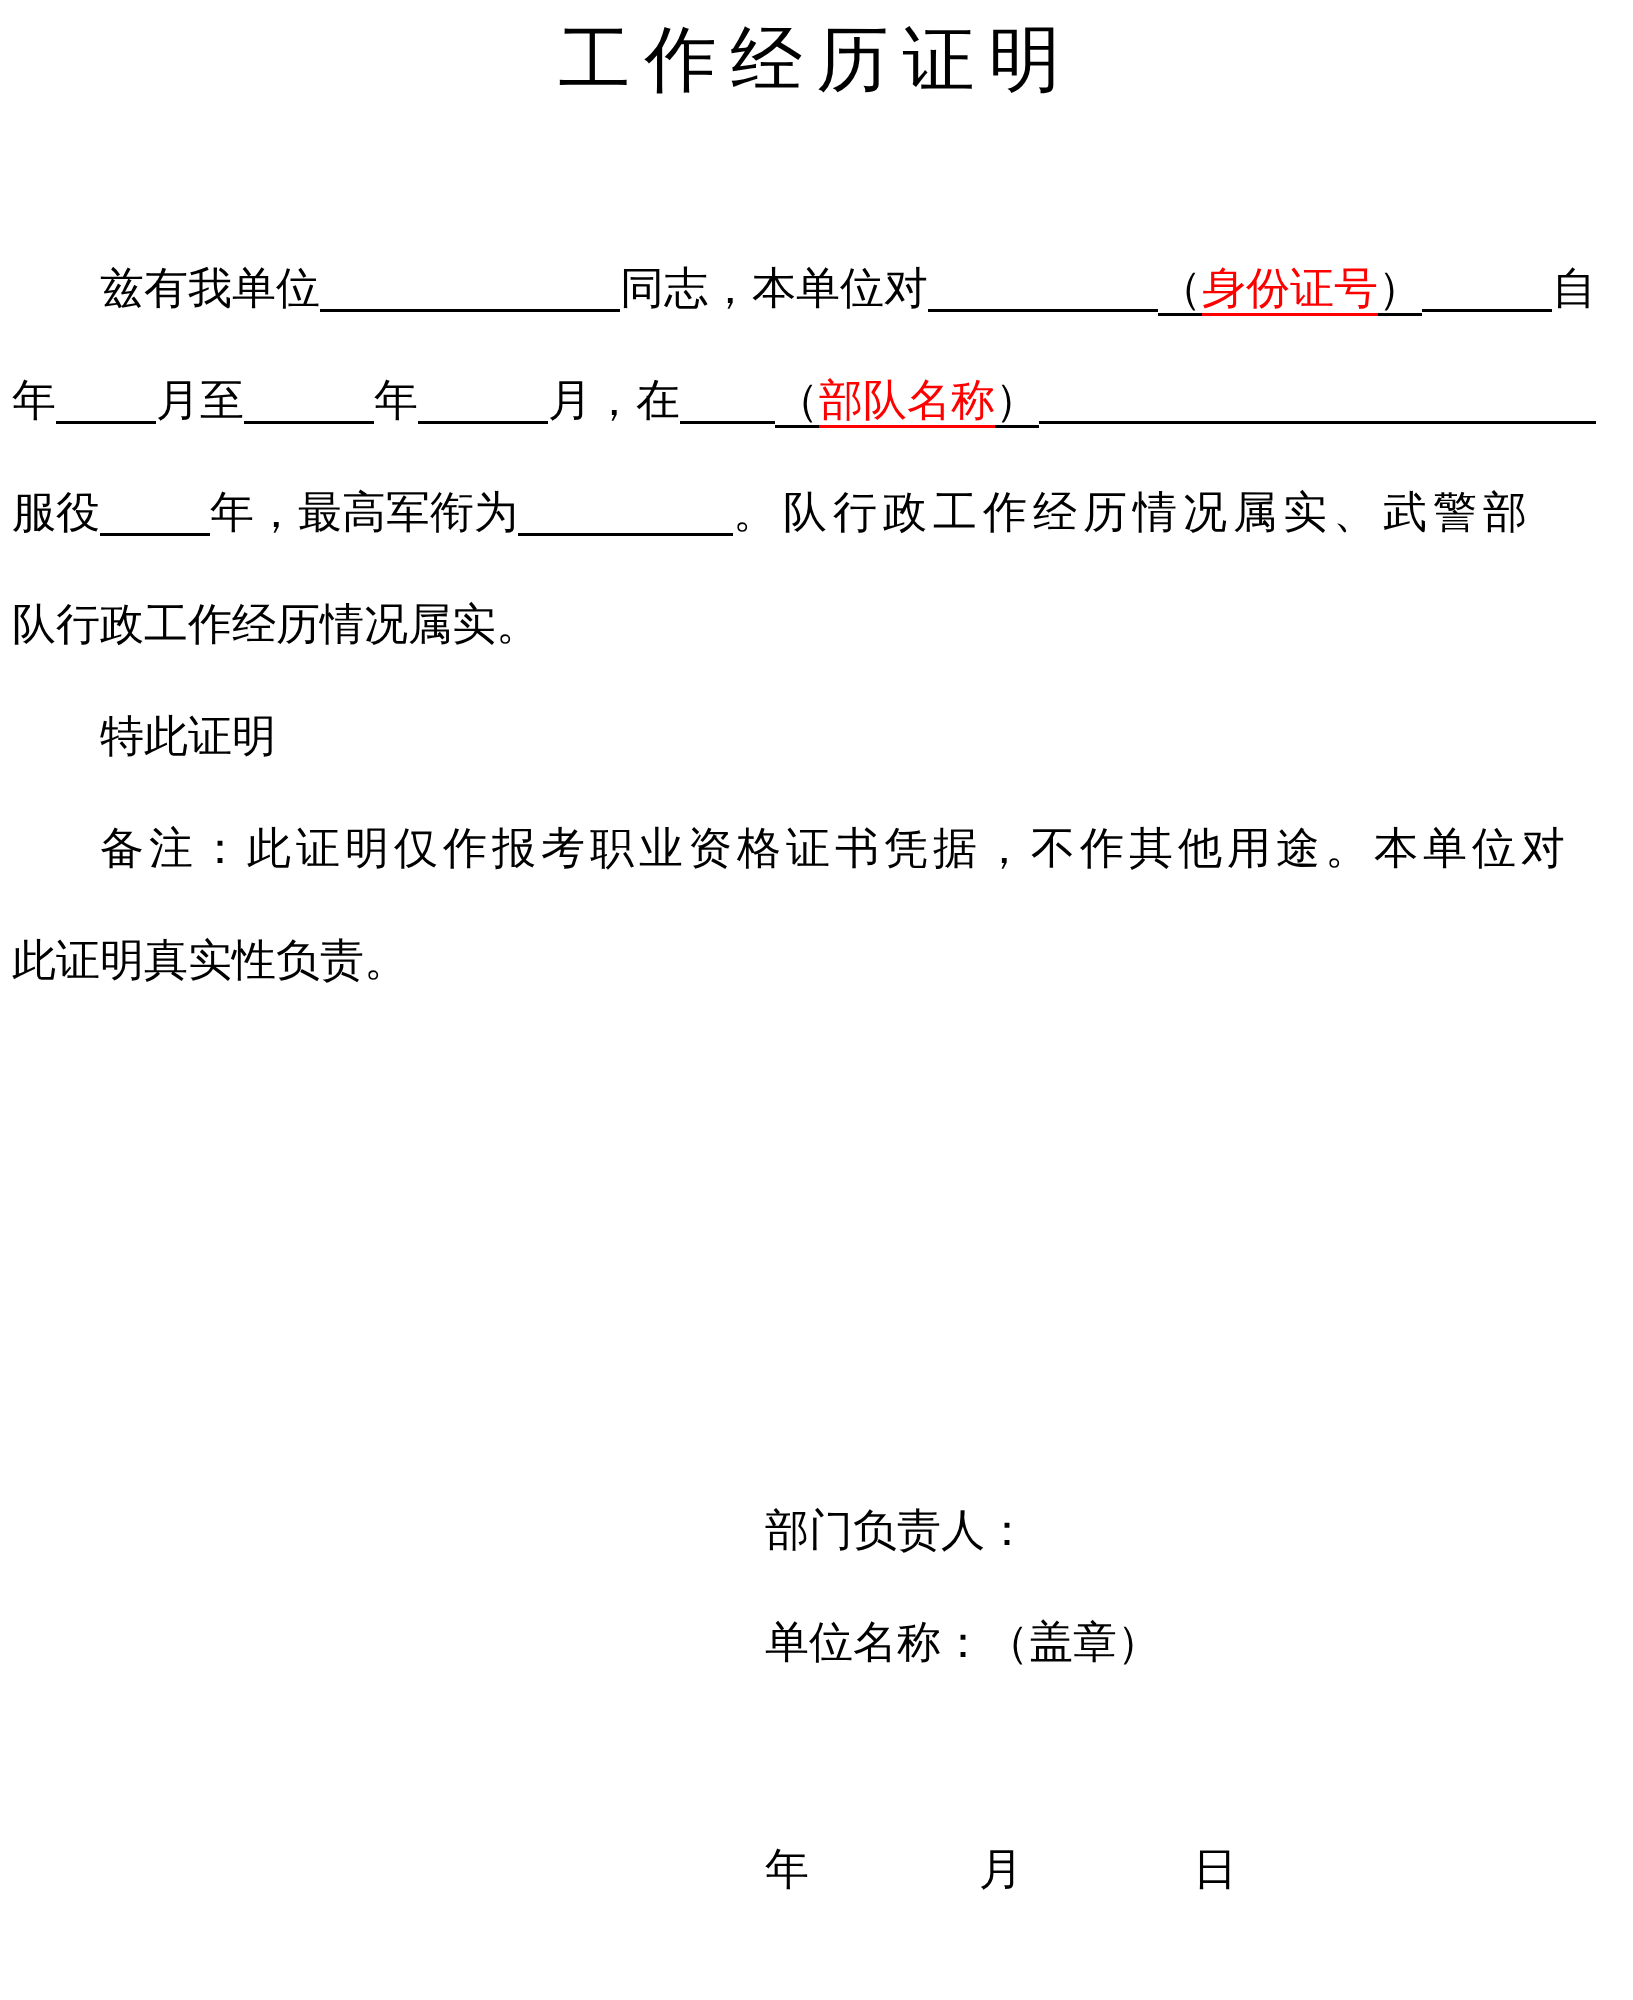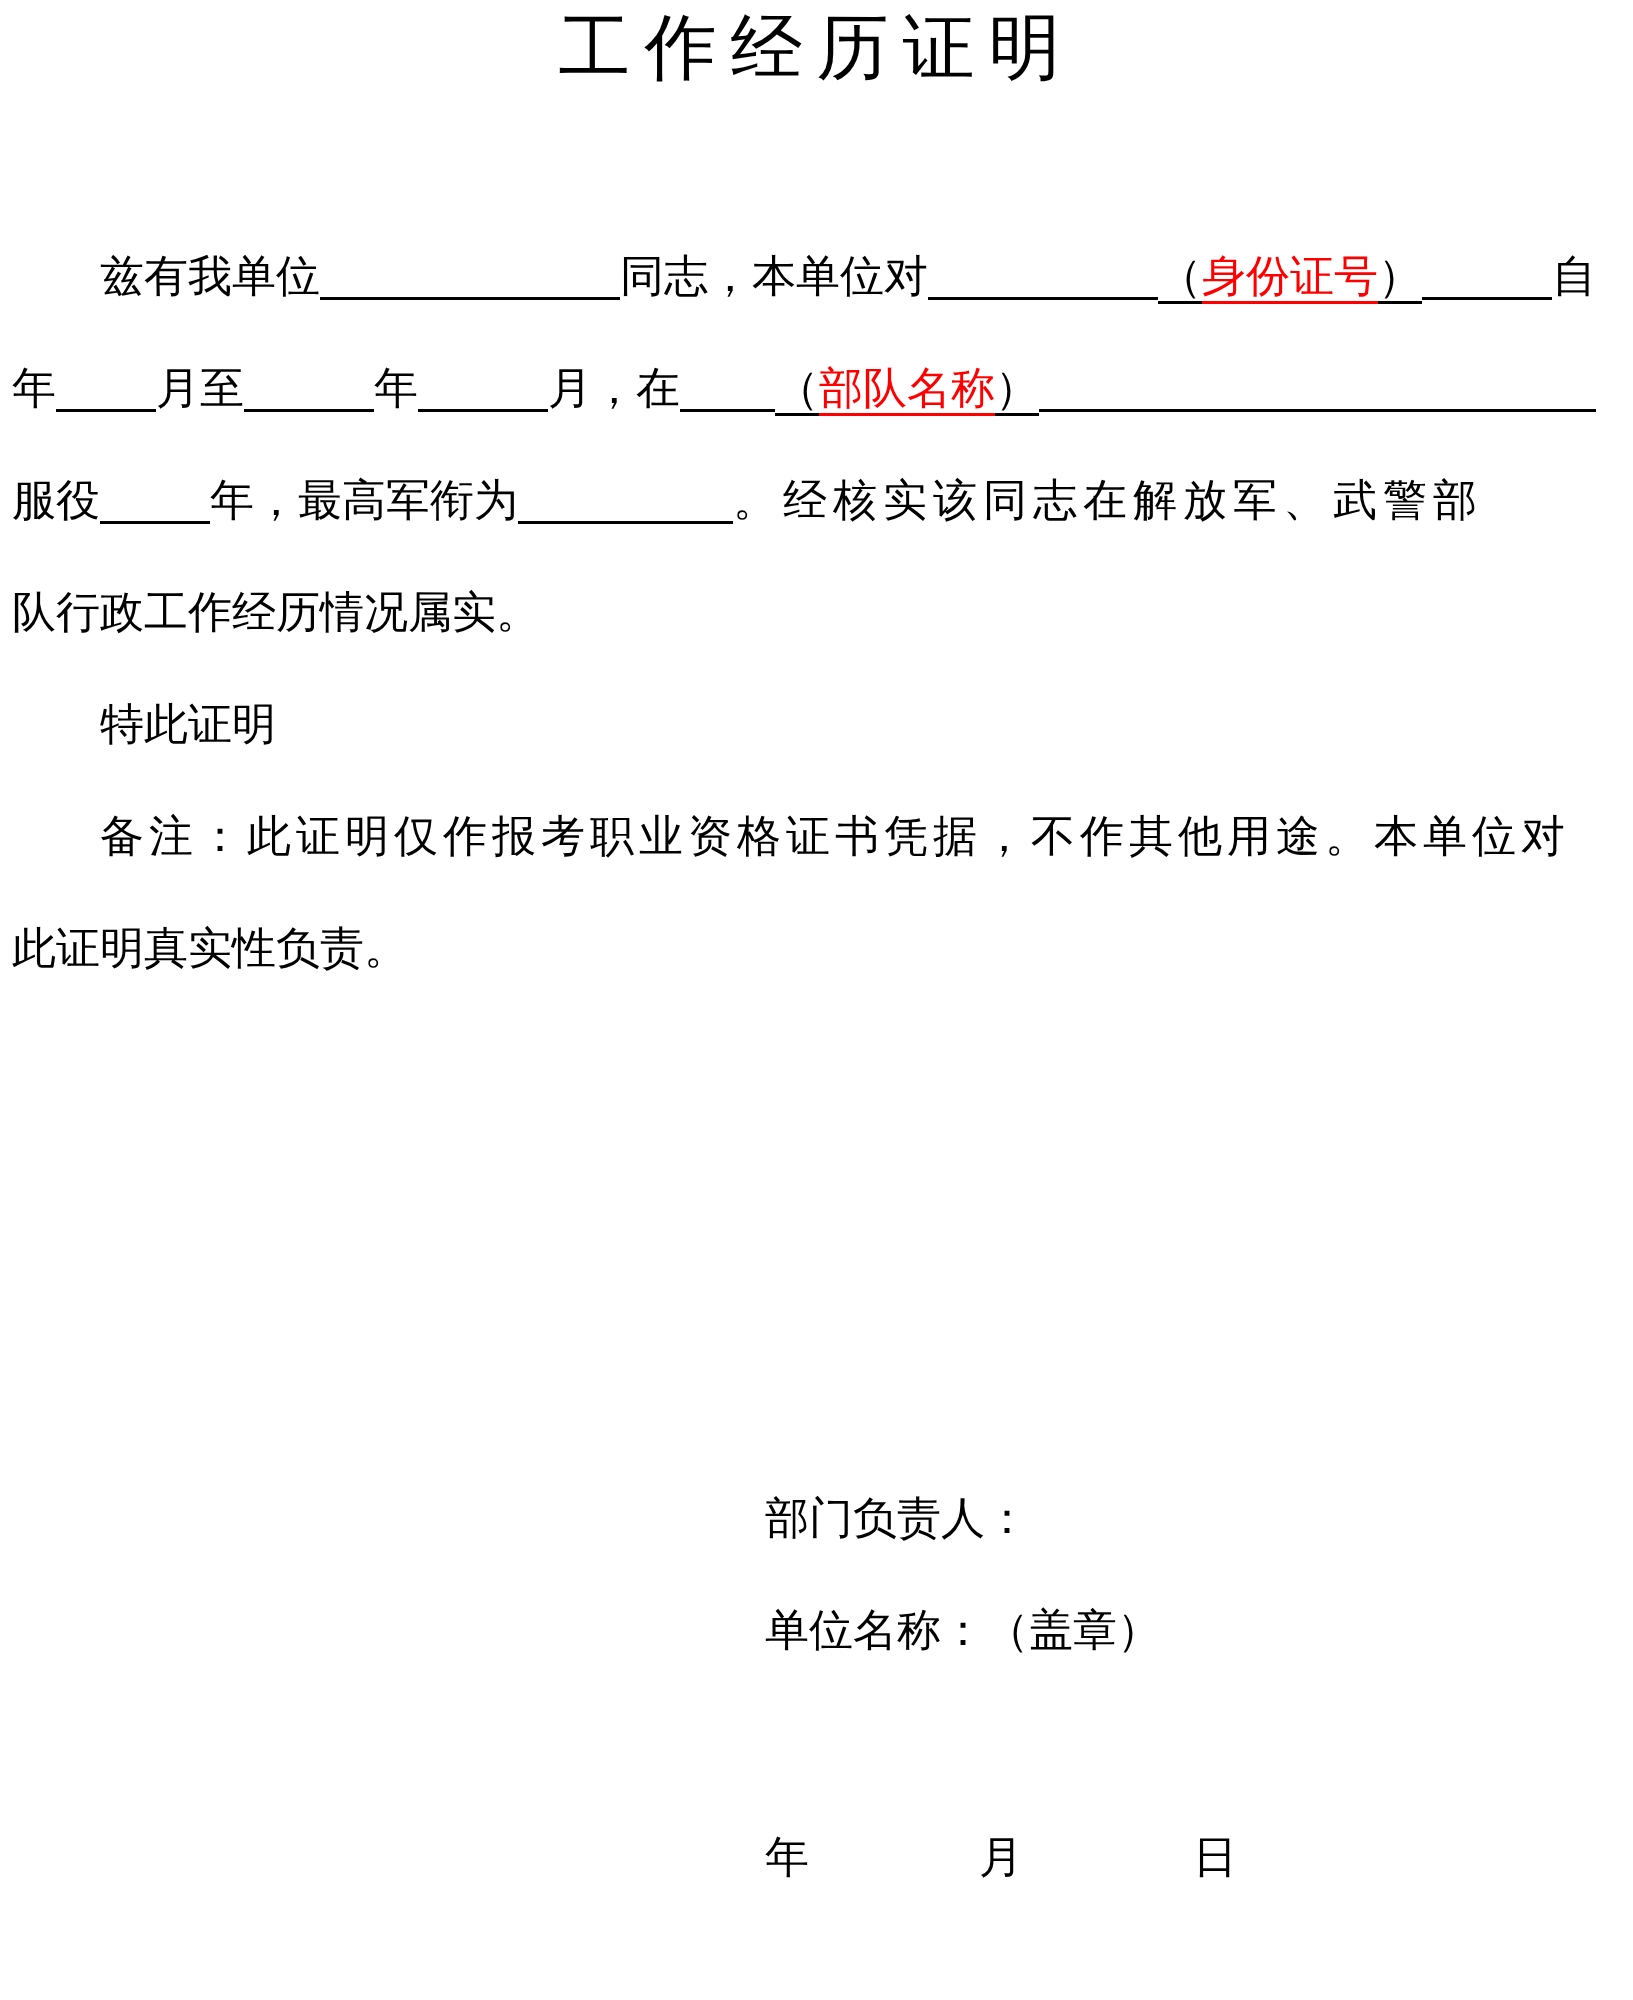--- a/index.html
+++ b/index.html
@@ -4,21 +4,21 @@
 <style>
   * { margin:0; padding:0; box-sizing:border-box; }
   html, body { background:#fff; }
   :root { --paper:#ffffff; --ink:#000000; --red:#ff0000; }
   .page {
     position:relative; width:1633px; height:2000px; overflow:hidden;
     background:var(--paper); color:var(--ink);
     font-family:"Liberation Serif","DejaVu Serif",serif;
   }
   .title {
-    margin-top:10px; text-align:center;
+    margin-top:22px; text-align:center;
     font-size:72px; line-height:76px; font-weight:400; letter-spacing:14px;
   }
   .body { margin-top:135px; padding:0 12px; font-size:44px; }
   .line { line-height:112px; white-space:nowrap; }
   .indent { text-indent:88px; }
   .blank {
     display:inline-block; height:0; border-bottom:3px solid var(--ink);
     vertical-align:-9px;
   }
   .u { border-bottom:3px solid var(--ink); }
@@ -41,21 +41,21 @@
 
     <div class="line indent">
       <span>兹有我单位</span><span class="blank" style="width:300px"></span><span>同志，本单位对</span><span class="blank" style="width:230px"></span><span class="u">（</span><span class="u red">身份证号</span><span class="u">）</span><span class="blank" style="width:130px"></span><span>自</span>
     </div>
 
     <div class="line">
       <span>年</span><span class="blank" style="width:100px"></span><span>月至</span><span class="blank" style="width:130px"></span><span>年</span><span class="blank" style="width:130px"></span><span>月，在</span><span class="blank" style="width:95px"></span><span class="u">（</span><span class="u red">部队名称</span><span class="u">）</span><span class="blank" style="width:557px"></span>
     </div>
 
     <div class="line">
-      <span>服役</span><span class="blank" style="width:110px"></span><span>年，最高军衔为</span><span class="blank" style="width:215px"></span><span class="ls6">。经核实该同志在解放军、武警部</span>
+      <span>服役</span><span class="blank" style="width:110px"></span><span>年，最高军衔为</span><span class="blank" style="width:215px"></span><span class="ls6">。队行政工作经历情况属实、武警部</span>
     </div>
 
     <div class="line">
       <span>队行政工作经历情况属实。</span>
     </div>
 
     <div class="line indent">
       <span>特此证明</span>
     </div>
 

